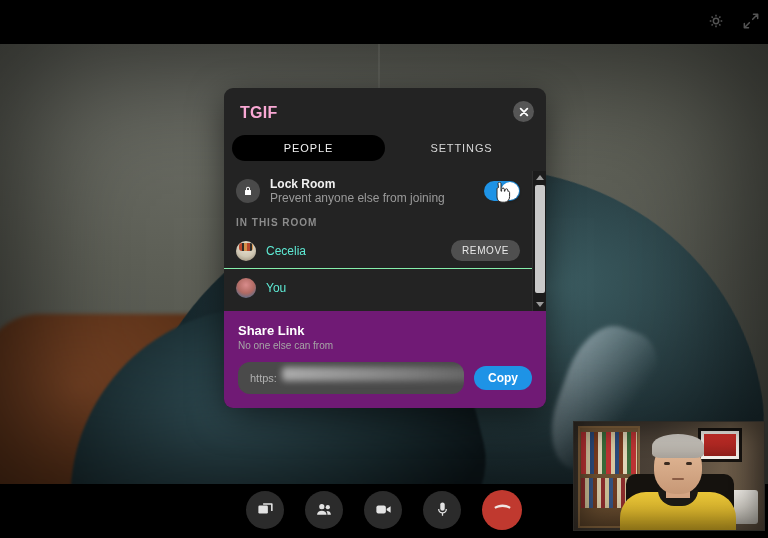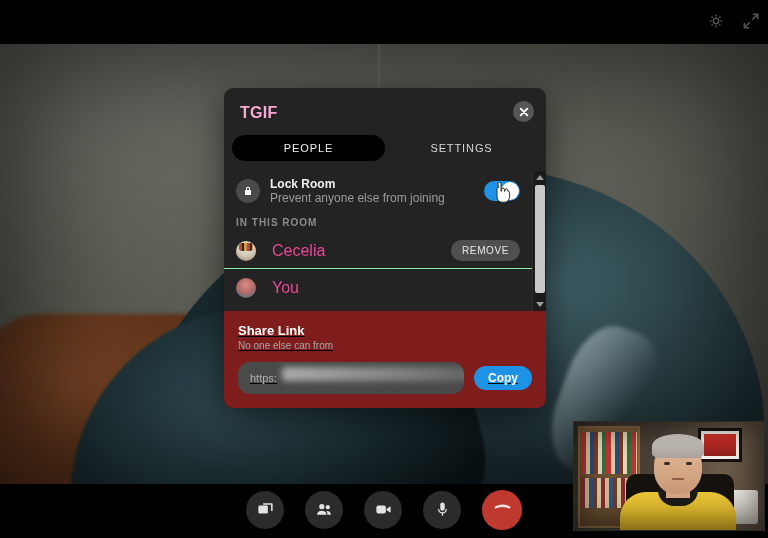--- a/index.html
+++ b/index.html
@@ -166,42 +166,42 @@
     color:#8c8c8c; font-size:10px; font-weight:bold; letter-spacing:1px;
     padding:2px 12px 7px 12px;
   }
   .person { display:flex; align-items:center; padding:5px 12px; position:relative; }
   .person + .person { border-top:1px solid #86efac; margin-top:2px; padding-top:9px; }
   .avatar { width:20px; height:20px; border-radius:50%; flex:0 0 auto; overflow:hidden; }
   .avatar.a1 { background:radial-gradient(circle at 50% 30%, #e8e2d4 0%, #cfc7b4 55%, #8d816c 100%); position:relative; }
   .avatar.a1::after { content:""; position:absolute; left:3px; top:2px; width:14px; height:8px;
     background:repeating-linear-gradient(90deg,#b8472c 0 3px,#2e2a26 3px 5px,#d4924a 5px 8px); border-radius:3px; }
   .avatar.a2 { background:radial-gradient(circle at 50% 35%, #d98c8c 0%, #b06a63 50%, #2f6f9e 100%); }
-  .person-name { color:#ec4899; font-size:16px; margin-left:16px; flex:1; }
+  .person-name { color:#5eead4; font-size:12px; margin-left:10px; flex:1; }
   .remove-btn {
     background:#4f4f4f; color:#e8e8e8; font-size:10px; letter-spacing:.6px;
     border:none; border-radius:11px; padding:5px 11px; cursor:pointer;
   }
 
   
   .sbar { position:absolute; right:0; top:0; width:14px; height:100%;
     background:#1b1b1b; border-left:1px solid #2e2e2e; }
   .sb-btn { width:14px; height:13px; background:#1b1b1b; display:flex;
     align-items:center; justify-content:center; cursor:pointer; }
   .sb-btn.up { position:absolute; top:0; }
   .sb-btn.down { position:absolute; bottom:0; }
   .sb-btn i { display:block; width:0; height:0; border-left:4px solid transparent;
     border-right:4px solid transparent; }
   .sb-btn.up i { border-bottom:5px solid #9a9a9a; }
   .sb-btn.down i { border-top:5px solid #9a9a9a; }
   .sb-thumb { position:absolute; top:14px; left:2px; width:10px; height:108px;
     background:#c9c9c9; border-radius:2px; cursor:pointer; }
 
   .share {
-    background:#7f1d1d; padding:12px 14px 14px 14px;text-decoration:underline;
+    background:#701a75; padding:12px 14px 14px 14px;
   }
   .share-title { color:#fff; font-size:13px; font-weight:bold; }
   .share-sub { color:#a6a6a6; font-size:10px; margin-top:2px; }
   .share-row { display:flex; align-items:center; gap:10px; margin-top:11px; }
   .link-field {
     flex:1; height:24px; border-radius:12px; background:#4a4a4a;
     display:flex; align-items:center; padding:16px 12px; position:relative; overflow:hidden;
     cursor:text;
   }
   .link-text { color:#b0b0b0; font-size:11px; white-space:nowrap; }

